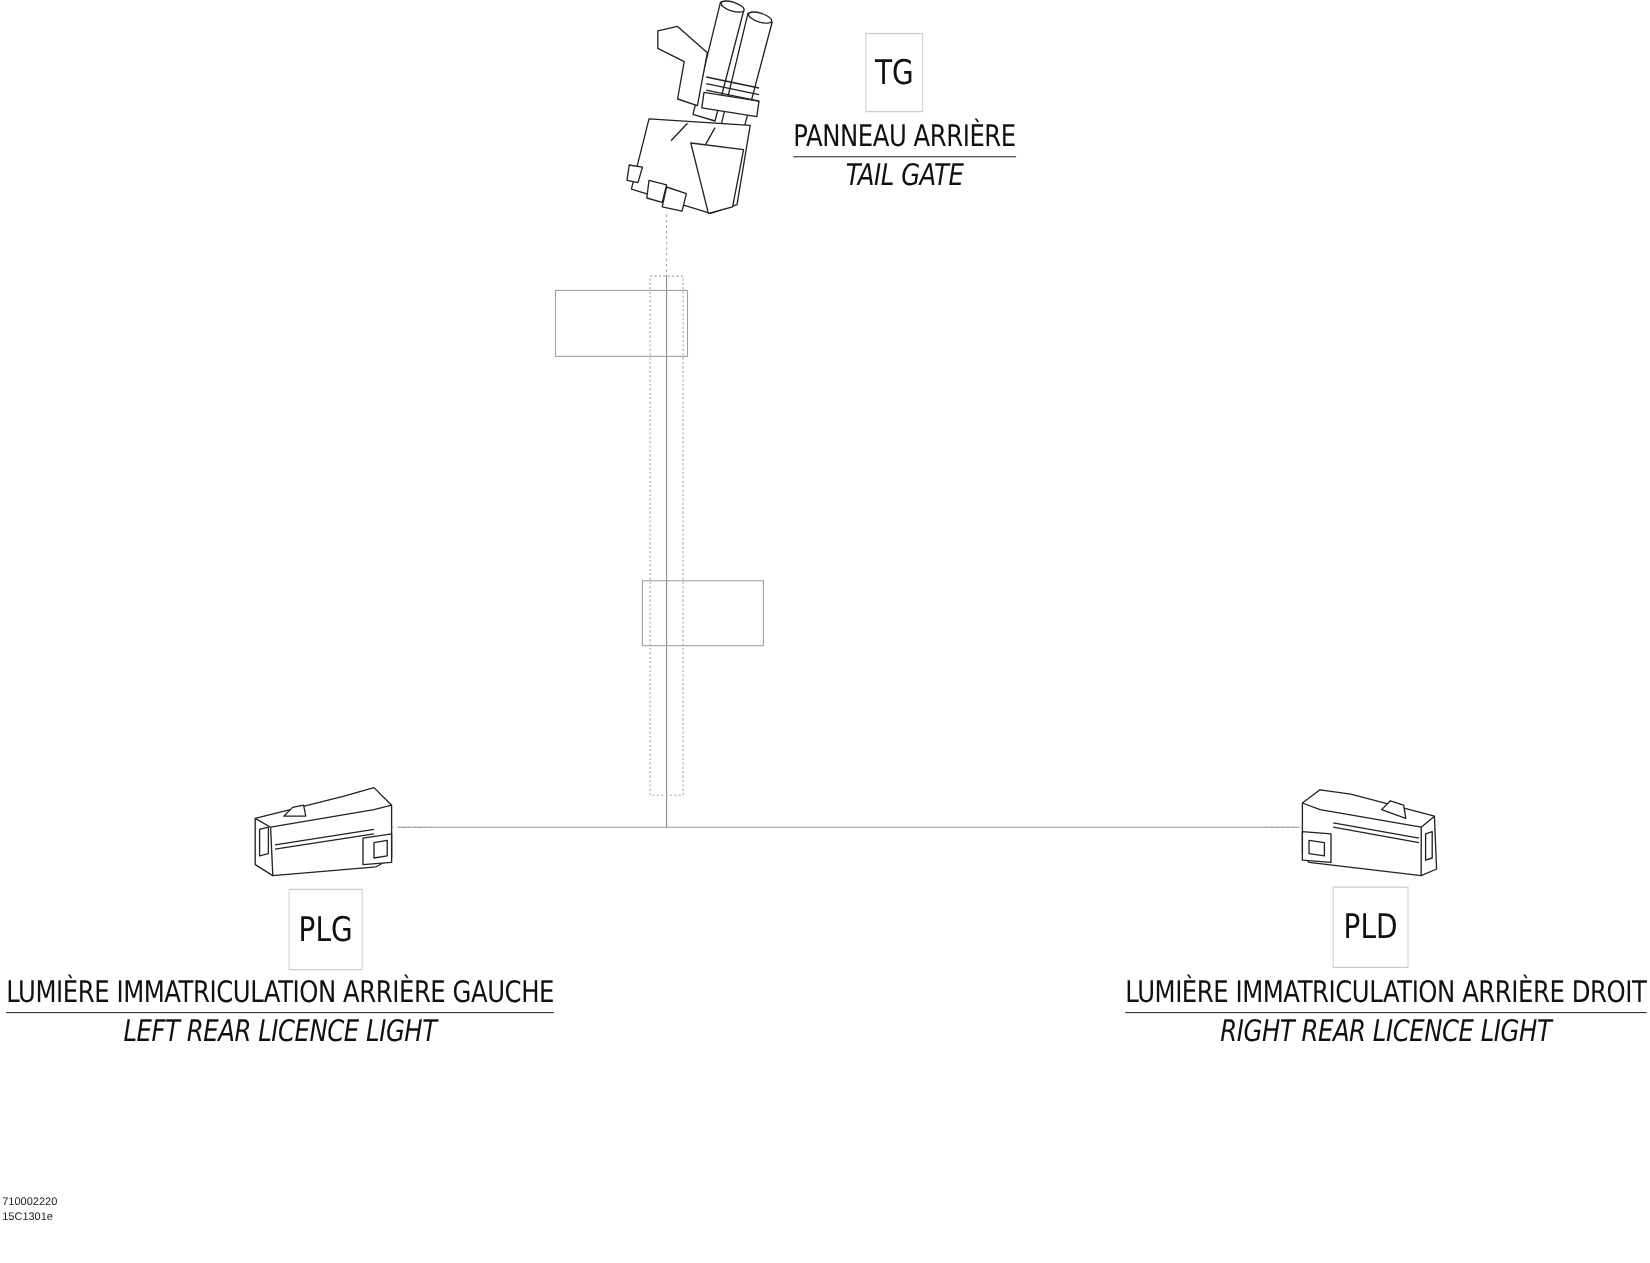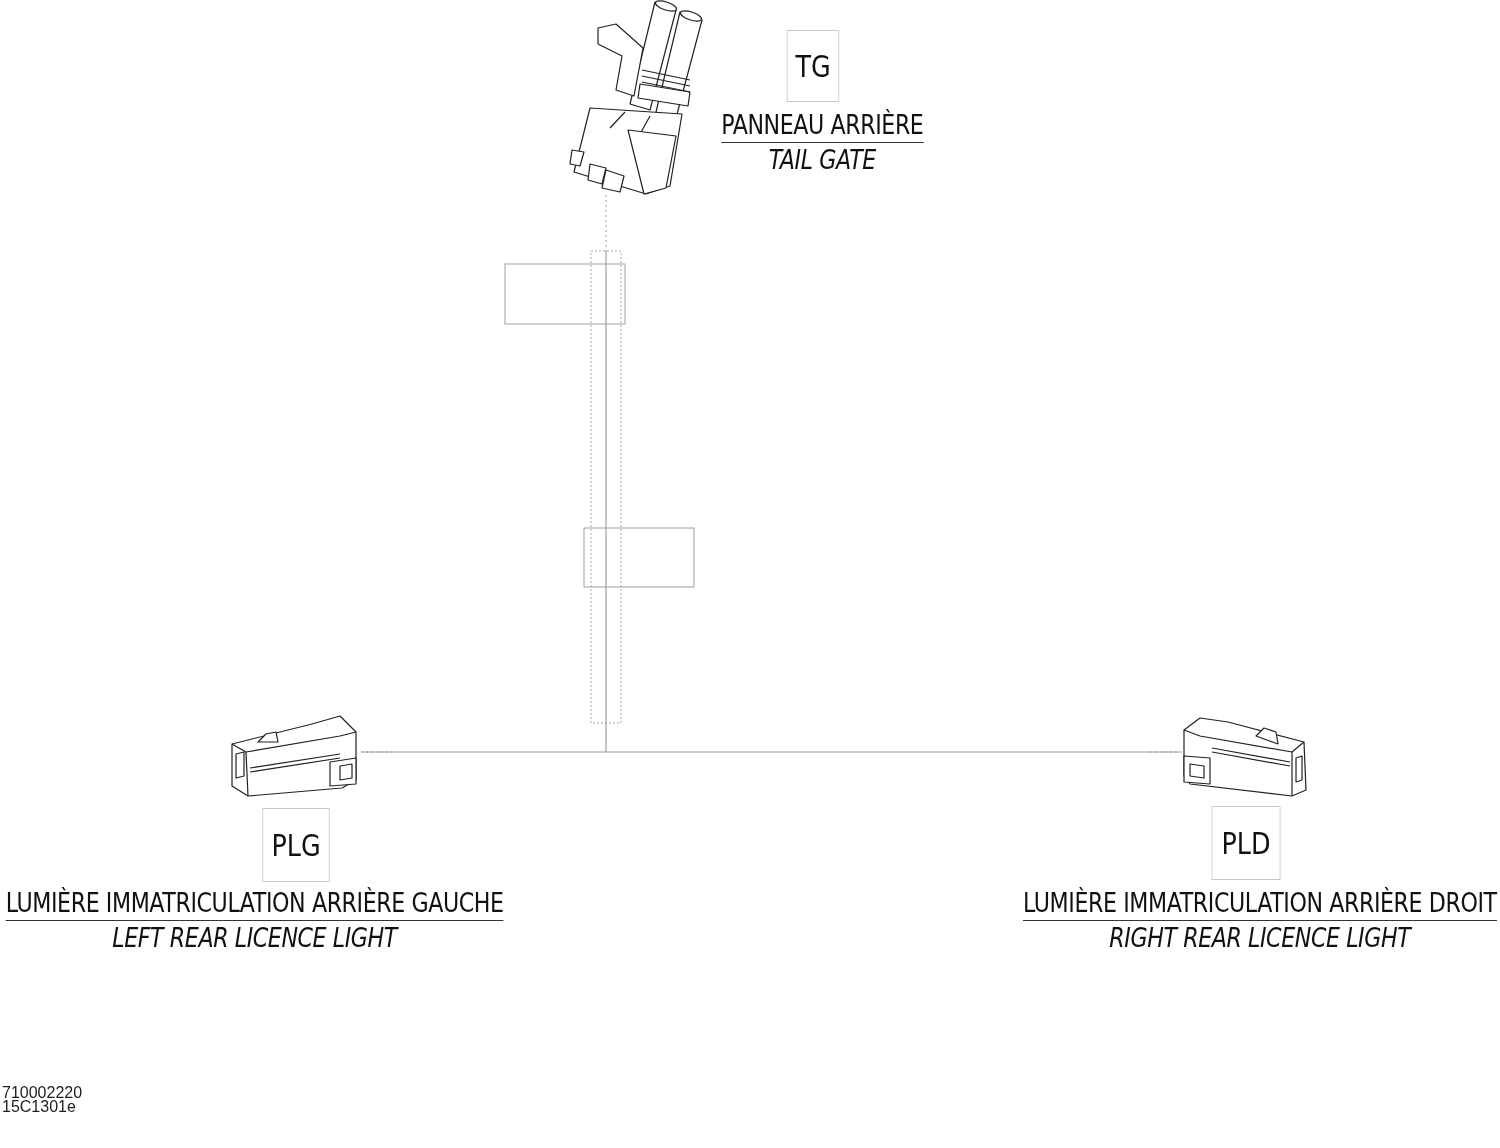--- a/index.html
+++ b/index.html
@@ -9,21 +9,21 @@
   .code-box { position: absolute; border: 1px solid #c8c8c8; background: #fff;
               display: flex; align-items: center; justify-content: center;
               font-family: "DejaVu Sans", sans-serif; font-size: 31px;
               transform: scaleX(0.82); transform-origin: center; color: #111; }
   .label { position: absolute; text-align: center; white-space: nowrap; }
   .label .fr { display: block; font-family: "DejaVu Sans", sans-serif; font-size: 27px;
                letter-spacing: -0.5px; border-bottom: 1.5px solid #333; padding-bottom: 2px; line-height: 30px; }
   .label .en { display: block; font-family: "DejaVu Sans", sans-serif; font-style: italic;
                font-size: 27px; letter-spacing: -0.5px; line-height: 34px; }
   .label-inner { display: inline-block; transform: scaleX(0.82); transform-origin: center top; }
-  .footer { position: absolute; left: 2px; top: 1086px; font-size: 16px; line-height: 14px; color: #222; }
+  .footer { position: absolute; left: 2px; top: 1086px; font-size: 10px; line-height: 14px; color: #222; }
 </style>
 </head>
 <body>
 
 <svg class="diagram" width="1500" height="1148" viewBox="0 0 1500 1148">
 
   <line x1="606" y1="195" x2="606" y2="250" stroke="#a0a0a0" stroke-width="1" stroke-dasharray="2,3"></line>
 
   <line x1="606" y1="250" x2="606" y2="752" stroke="#8a8a8a" stroke-width="1"></line>
 

